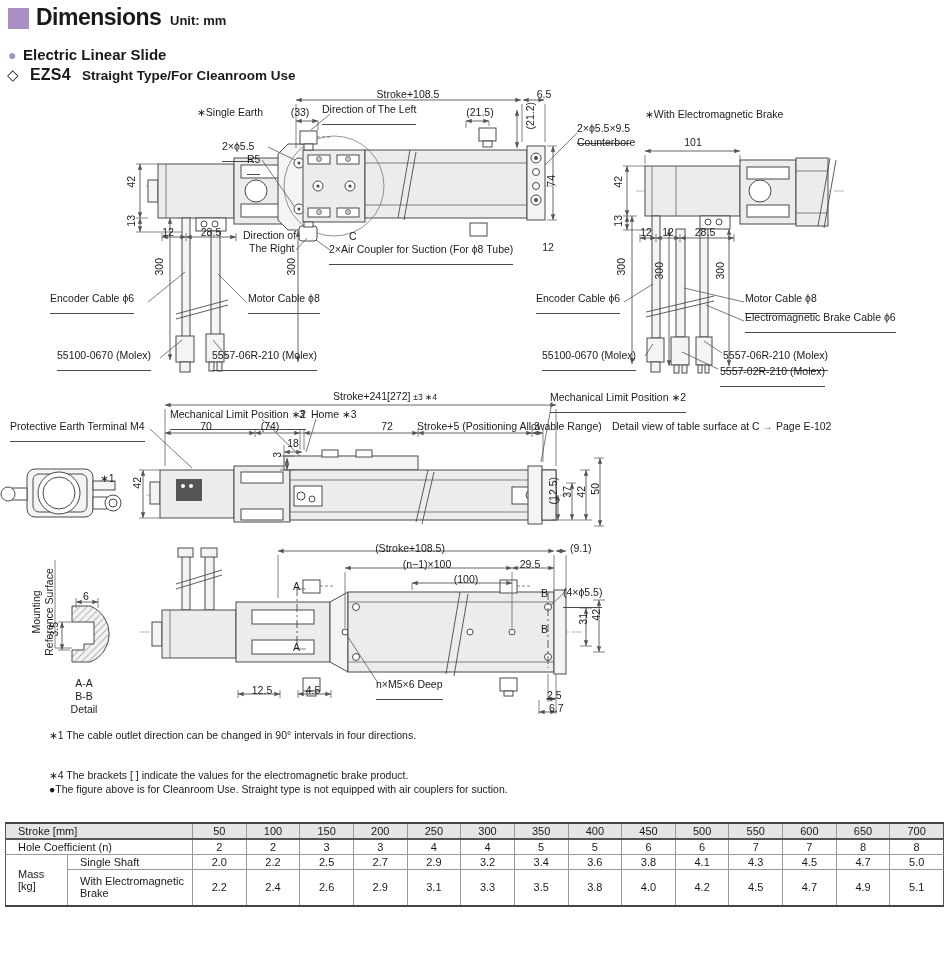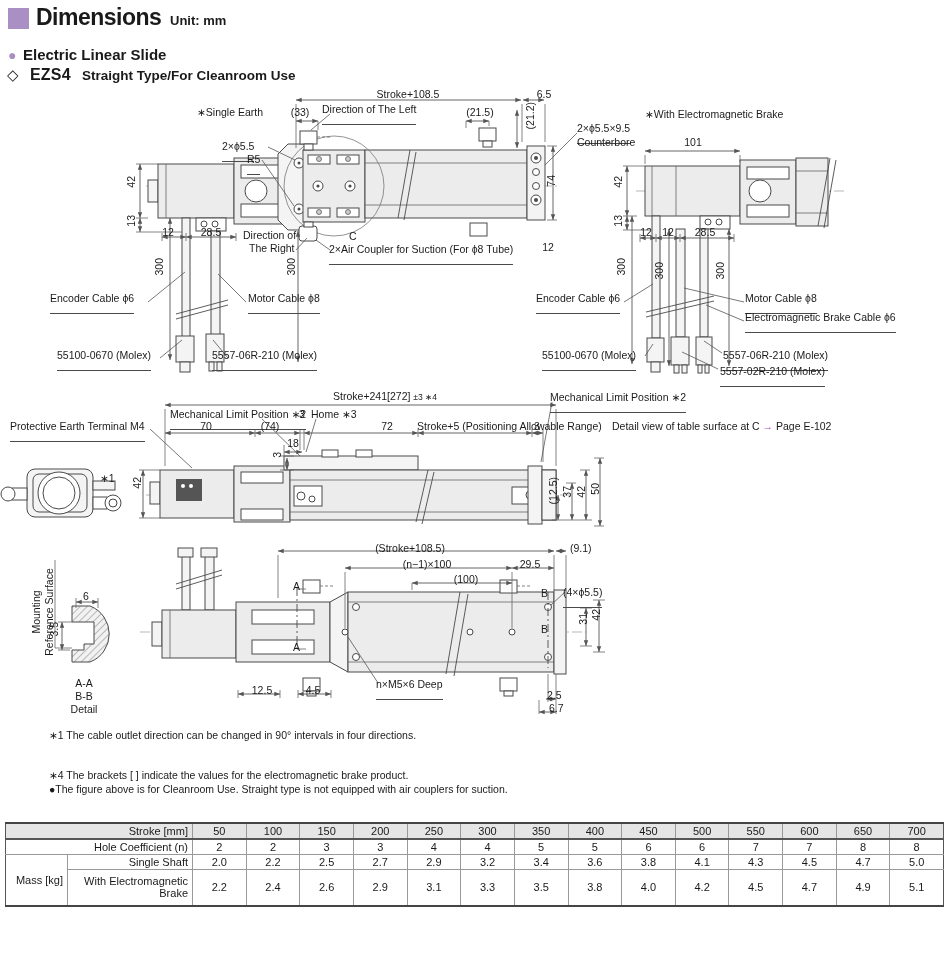--- a/index.html
+++ b/index.html
@@ -33,21 +33,21 @@
   svg .cl{stroke:#999;stroke-width:0.7;stroke-dasharray:10 3 2 3;fill:none;}
   svg .br{stroke:#4a4a4a;stroke-width:0.9;fill:none;}
   svg .sec{stroke:#4a4a4a;stroke-width:0.9;stroke-dasharray:8 3 2 3;fill:none;}
   
   .note{position:absolute;left:8px;font-size:10.5px;white-space:nowrap;margin-left:41px;}
   
   .spec{position:absolute;left:5px;top:822px;width:939px;border-collapse:collapse;table-layout:fixed;
         font-size:11px;border-top:2px solid #444;border-bottom:2px solid #444;}
   .spec td{border:1px solid #999;padding:1px 4px;text-align:center;vertical-align:middle;}
   .spec tr.hdr td{background:#e5e5e5;border-bottom:2px solid #555;}
-  .spec td.lab{text-align:right;padding-left:6px;}
+  .spec td.lab{text-align:left;padding-left:12px;}
   .spec td.first{border-left:1.5px solid #555;}
   .spec td.last{border-right:1.5px solid #555;}
 </style>
 </head>
 <body>
 
 <div class="page">
 
   <div class="hd-square"></div>
   <div class="hd-title">Dimensions</div>

